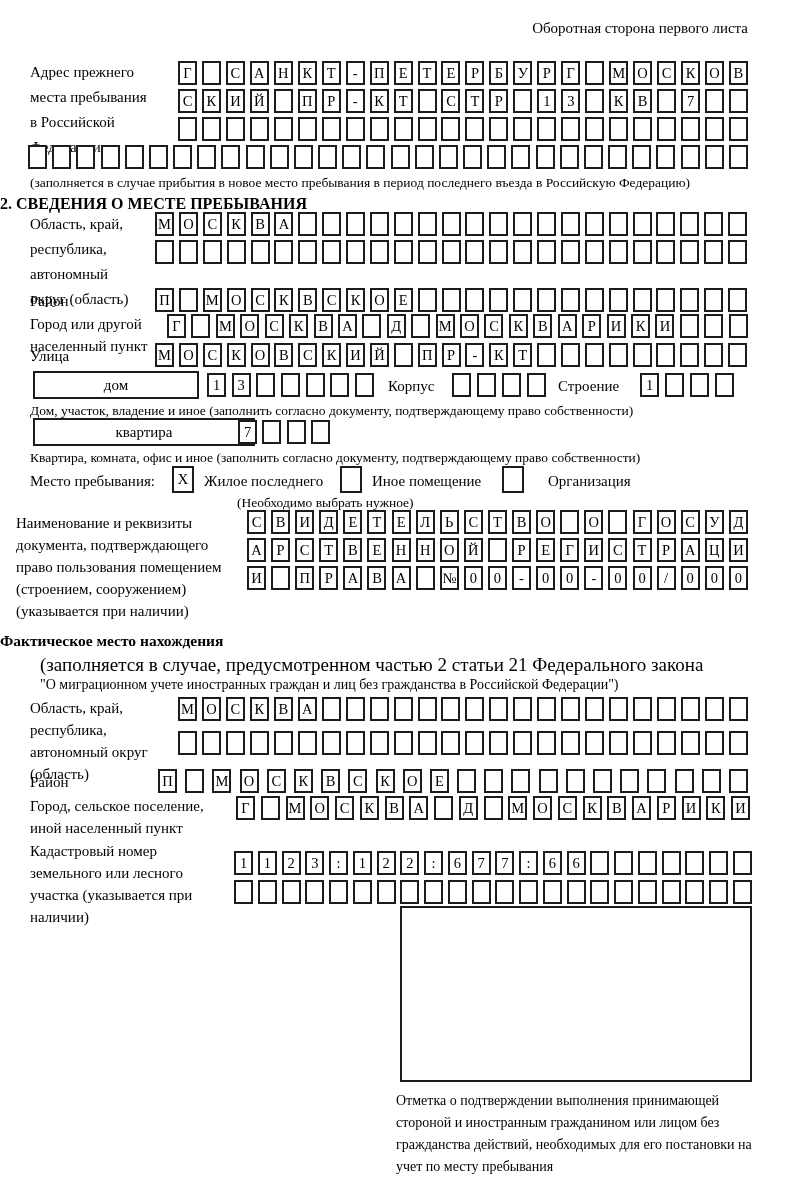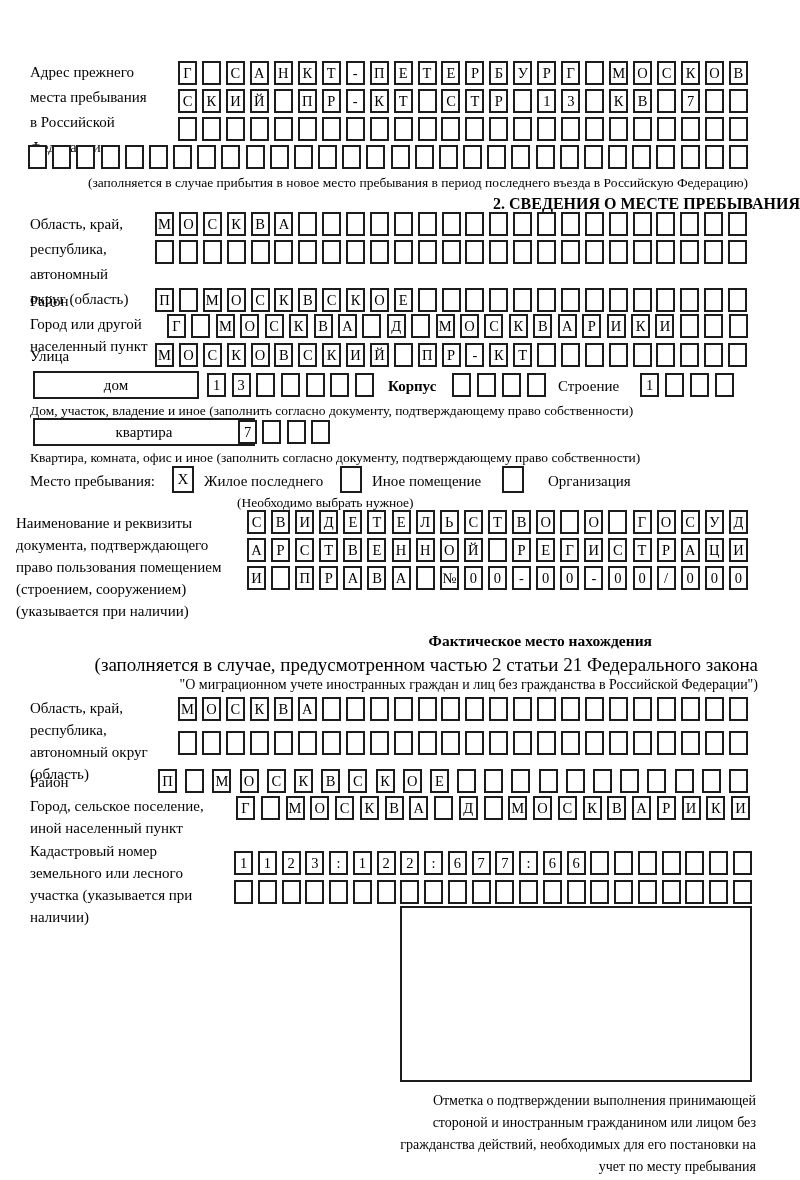--- a/index.html
+++ b/index.html
@@ -1,37 +1,38 @@
 <!DOCTYPE html>
 <html lang="ru"><head>
 <meta charset="utf-8">
 <style>
   html,body{margin:0;padding:0;background:#fff;}
   .page{position:relative;width:800px;height:1180px;background:#fff;color:#000;
         font-family:"Liberation Serif","DejaVu Serif",serif;overflow:hidden;}
   .lb{position:absolute;font-size:15px;line-height:25px;}
   .lb.t{line-height:22px;}
   .cap{position:absolute;font-size:13.5px;line-height:20px;}
-  .center{text-align:right;}
+  .center{text-align:left;}
   .bold{font-weight:bold;}
   .cr{position:absolute;display:flex;justify-content:space-between;height:24px;}
   .cell{box-sizing:border-box;flex:0 0 19px;width:19px;height:24px;border:2px solid #1c1c1c;
         display:flex;align-items:center;justify-content:center;
         font-size:14.5px;line-height:1;background:#fff;}
   .fbox{position:absolute;box-sizing:border-box;border:2px solid #1c1c1c;height:28px;
         display:flex;align-items:center;justify-content:center;font-size:15px;background:#fff;}
   .chk{position:absolute;box-sizing:border-box;border:2px solid #1c1c1c;width:22px;height:27px;
        display:flex;align-items:center;justify-content:center;font-size:15px;background:#fff;}
   .stamp{position:absolute;box-sizing:border-box;border:2px solid #1c1c1c;background:#fff;}
 </style>
 </head>
 <body>
 
 <div class="page">
 
+  <div class="lb" style="left:400px;top:16px;width:348px;text-align:right;">Оборотная сторона первого листа</div>
 
   <div class="lb" style="left:30px;top:60px;width:122px;">Адрес прежнего места пребывания в Российской Федерации</div>
   <div class="cr" style="left:178px;top:61px;width:570px;">
       <span class="cell">Г</span>
       <span class="cell"></span>
       <span class="cell">С</span>
       <span class="cell">А</span>
       <span class="cell">Н</span>
       <span class="cell">К</span>
       <span class="cell">Т</span>
@@ -286,21 +287,21 @@
   <div class="fbox" style="left:33px;top:371px;width:166px;">дом</div>
   <div class="cr" style="left:207px;top:373px;width:167px;">
       <span class="cell">1</span>
       <span class="cell">3</span>
       <span class="cell"></span>
       <span class="cell"></span>
       <span class="cell"></span>
       <span class="cell"></span>
       <span class="cell"></span>
     </div>
-  <div class="lb" style="left:388px;top:374px;font-weight:bold;">Корпус</div>
+  <div class="lb" style="left:388px;top:374px;">Корпус</div>
   <div class="cr" style="left:452px;top:373px;width:94px;">
       <span class="cell"></span>
       <span class="cell"></span>
       <span class="cell"></span>
       <span class="cell"></span>
     </div>
   <div class="lb" style="left:558px;top:374px;font-family:Liberation Serif, serif;">Строение</div>
   <div class="cr" style="left:640px;top:373px;width:94px;">
       <span class="cell">1</span>
       <span class="cell"></span>

